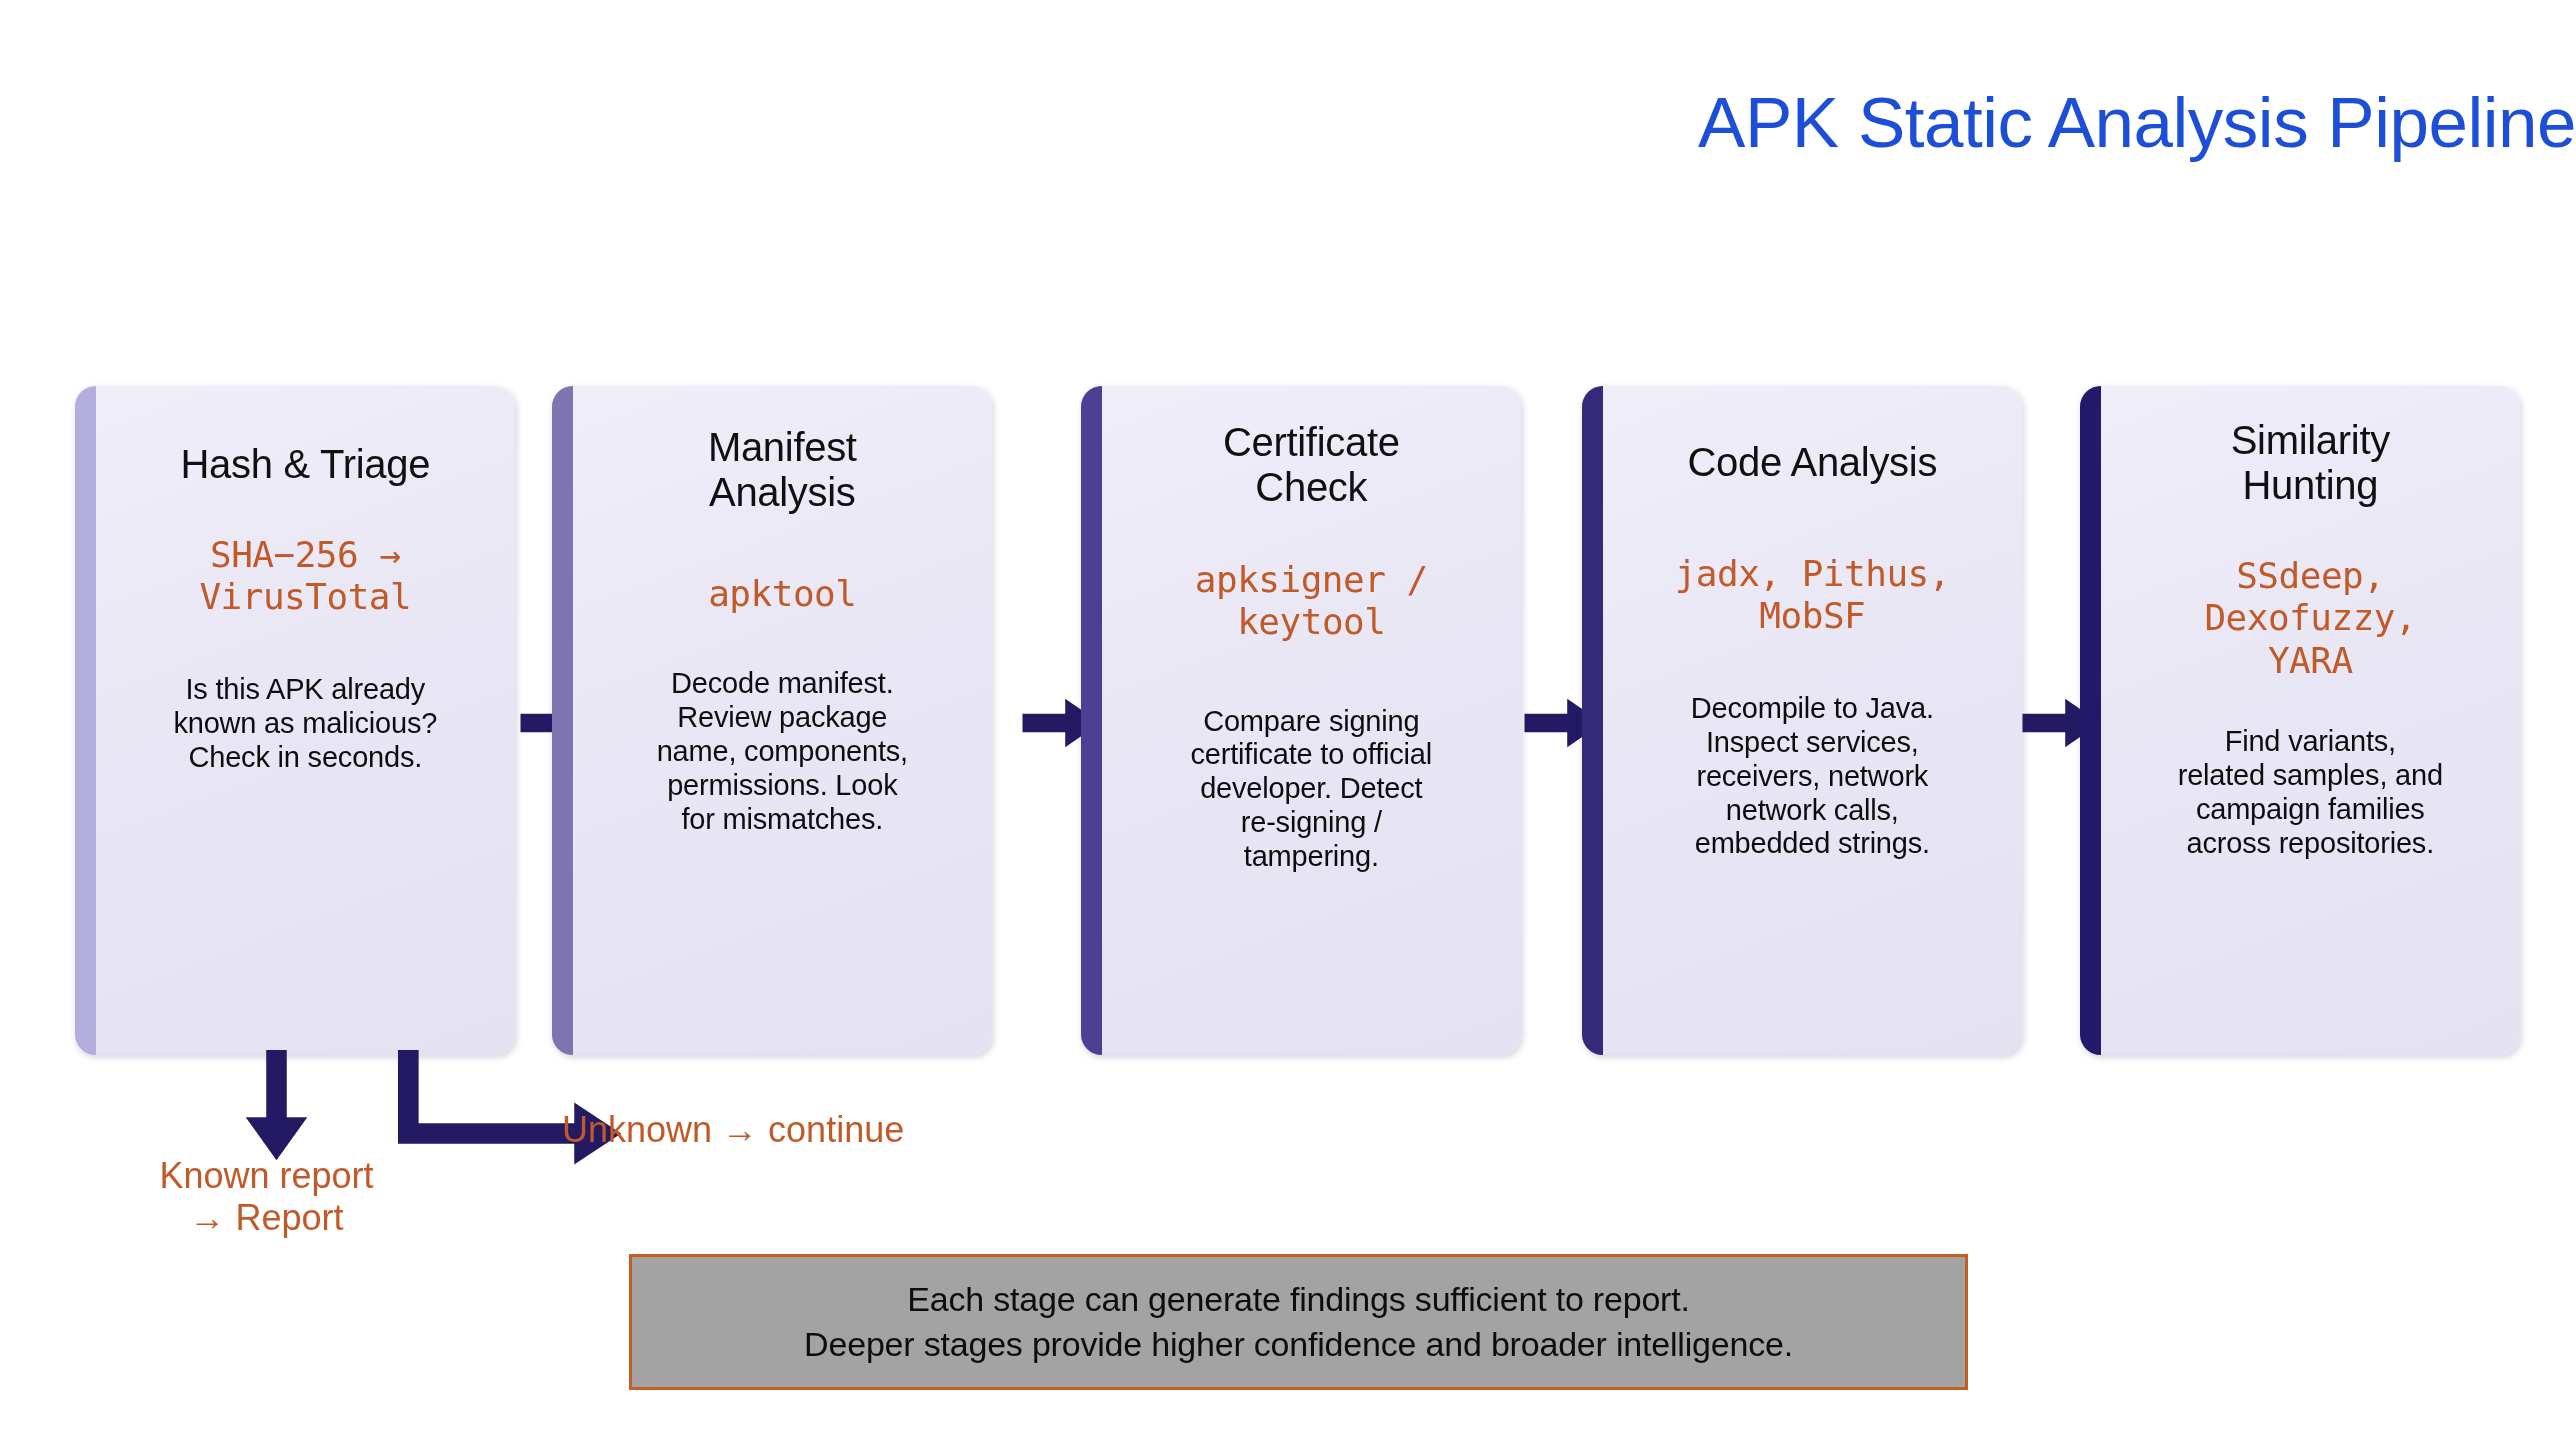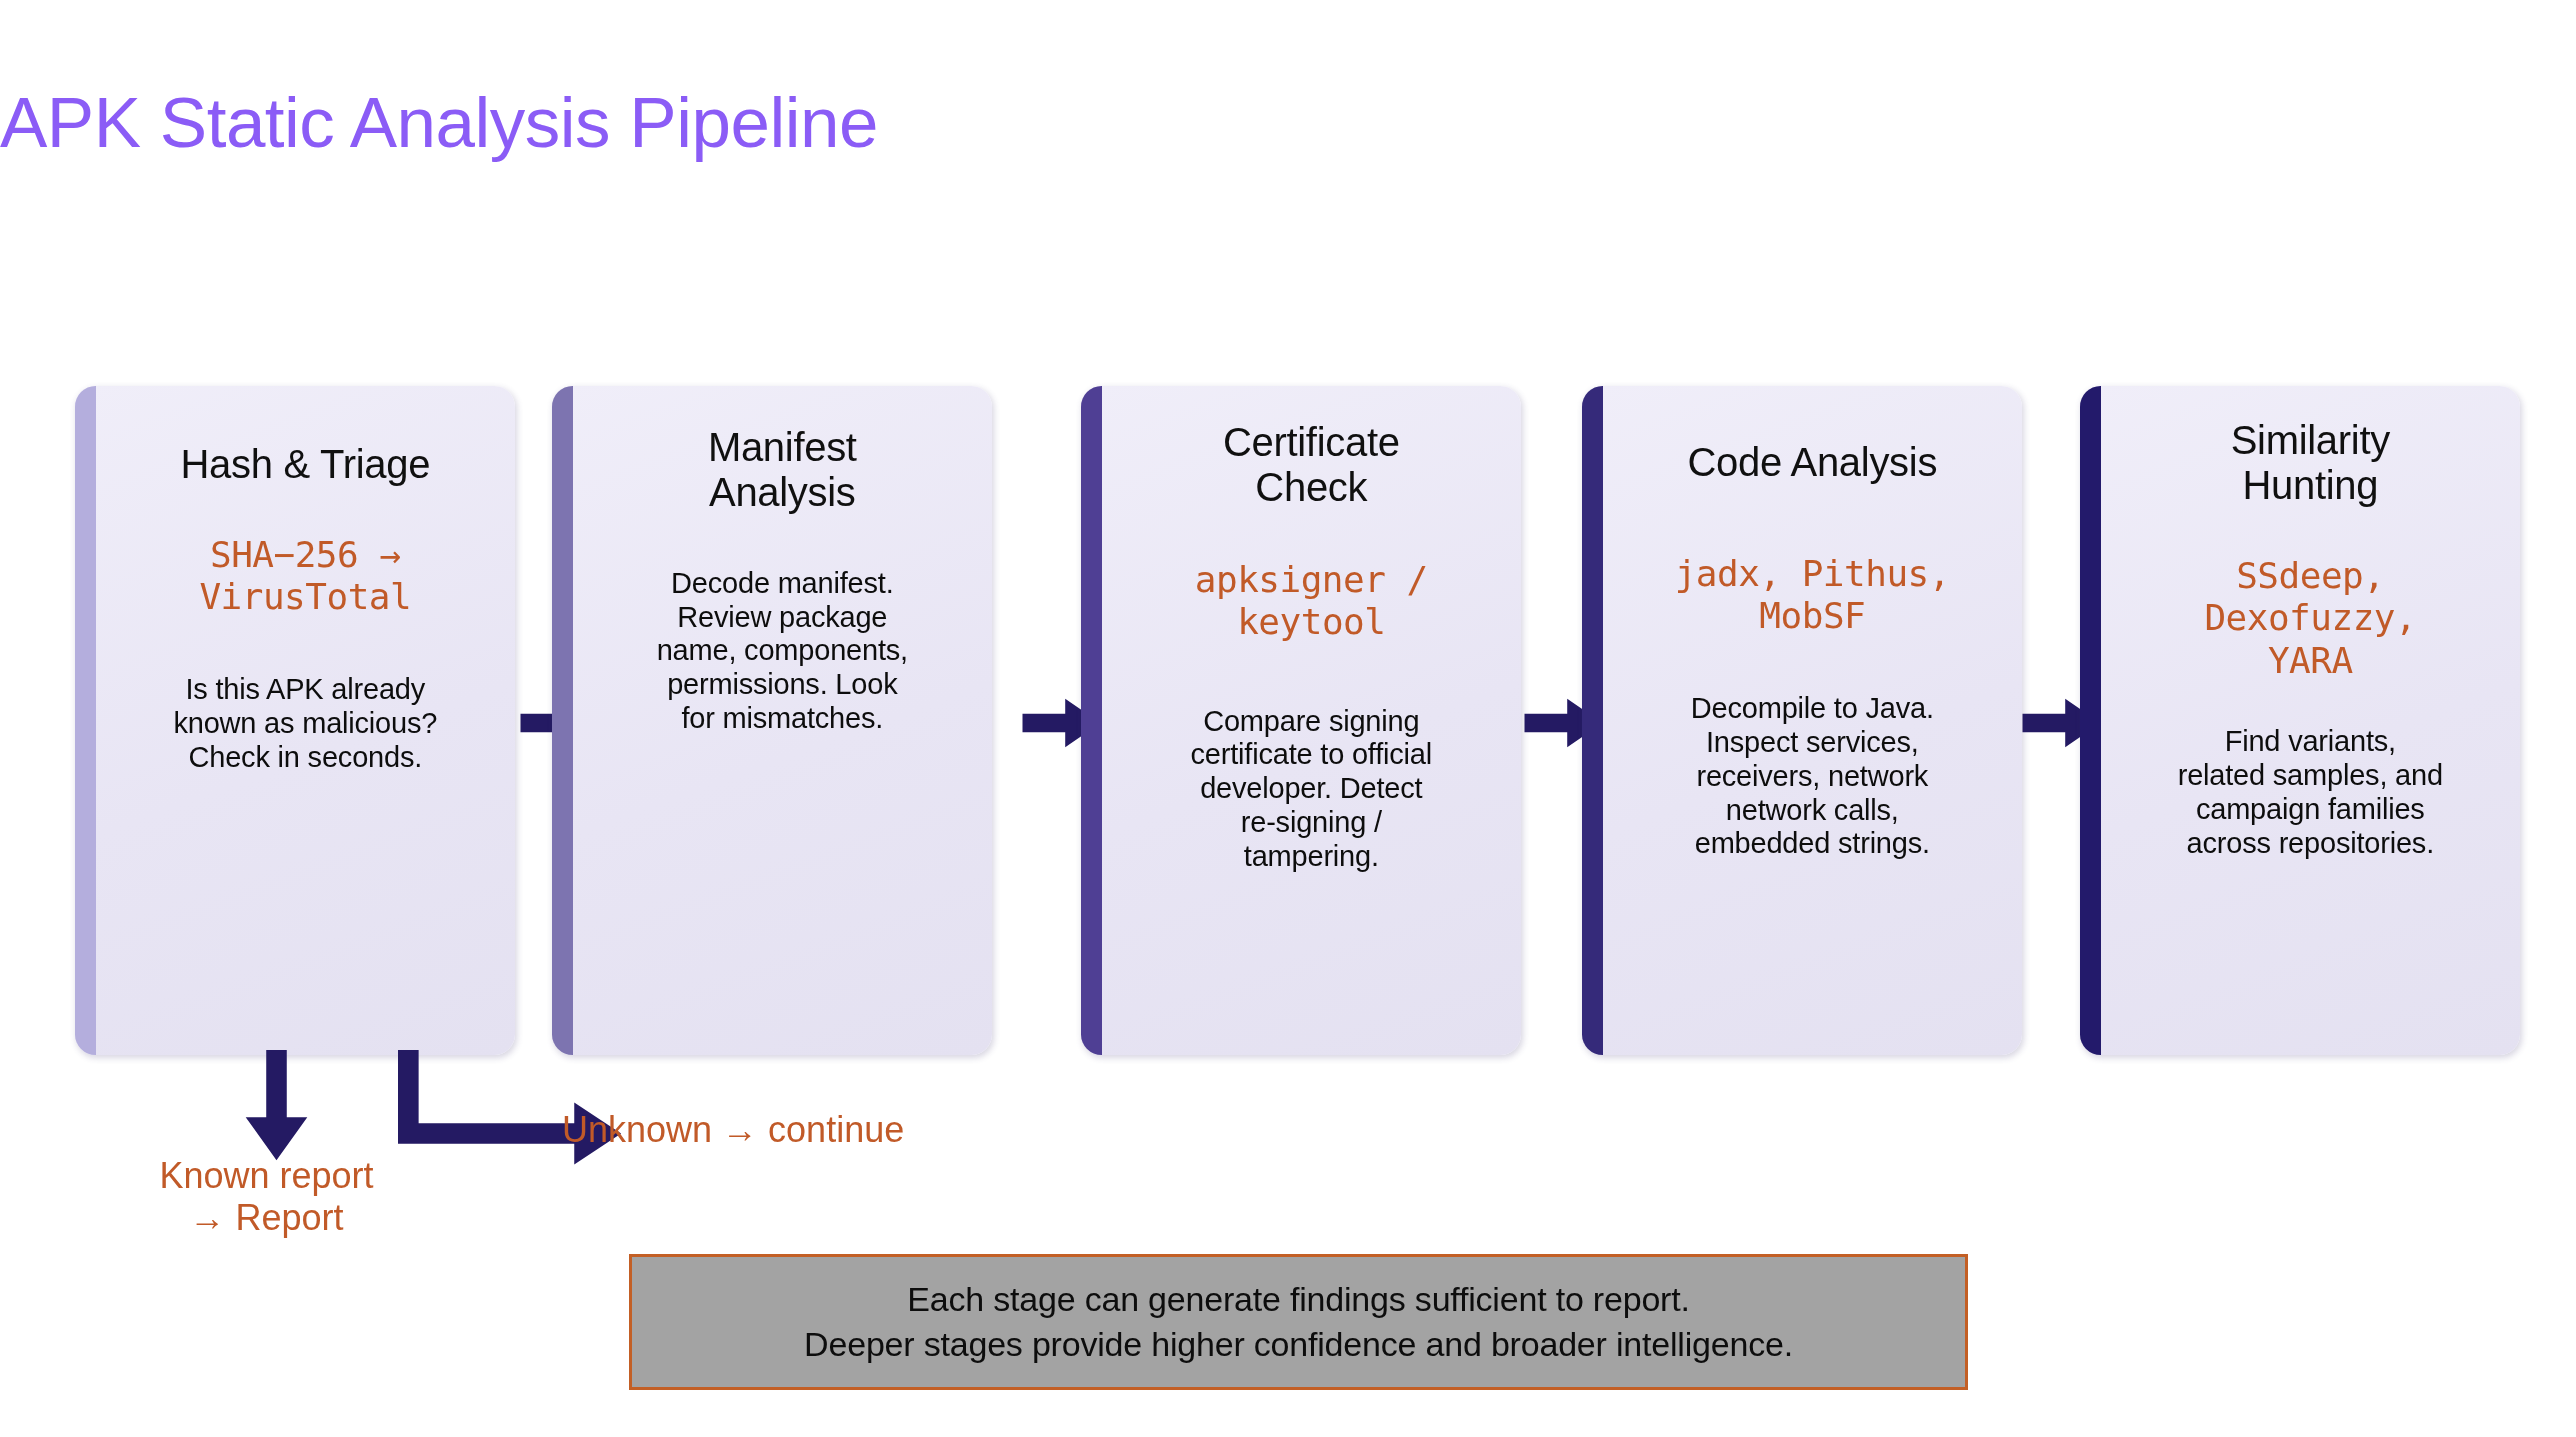--- a/index.html
+++ b/index.html
@@ -15,24 +15,24 @@
     font-family: "Liberation Sans", sans-serif;
     -webkit-font-smoothing: antialiased;
   }
 
   
   #page-title {
     position: absolute;
     left: 0;
     top: 82px;
     width: 2576px;
-    text-align: left;
+    text-align: right;
     font-size: 71px;
     font-weight: 400;
-    color: #8b5cf6;
+    color: #1d4ed8;
     letter-spacing: -0.5px;
     white-space: nowrap;
   }
 
   
   .stage-card {
     position: absolute;
     top: 386px;
     width: 440px;
     height: 669px;
@@ -197,20 +197,21 @@
 
 <svg class="flow-arrow" style="left:520px;" viewBox="0 0 84 56">
   <path d="M0,18 L46,18 L46,2 L84,28 L46,54 L46,38 L0,38 Z" fill="#241a63"></path>
 </svg>
 
 <div class="stage-card card-2" style="left:552px;padding-left:42px;">
   <div class="stage-accent" style="background:#7d74b0;"></div>
   <div class="stage-body">
     <div class="stage-title">Manifest
 Analysis</div>
+    <div class="stage-tools">apktool</div>
     <div class="stage-desc">Decode manifest.
 Review package
 name, components,
 permissions. Look
 for mismatches.</div>
   </div>
 </div>
 
 <svg class="flow-arrow" style="left:1022px;" viewBox="0 0 84 56">
   <path d="M0,18 L46,18 L46,2 L84,28 L46,54 L46,38 L0,38 Z" fill="#241a63"></path>

